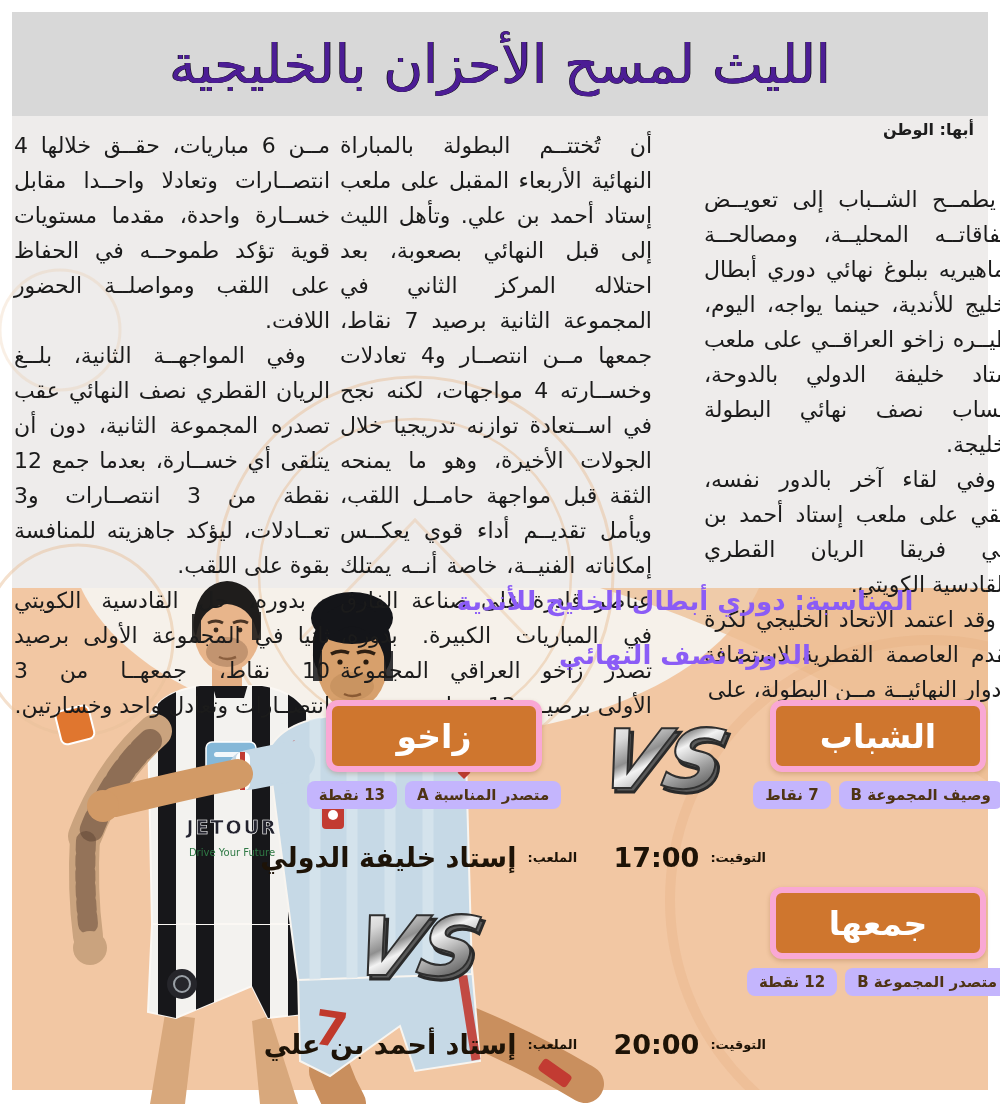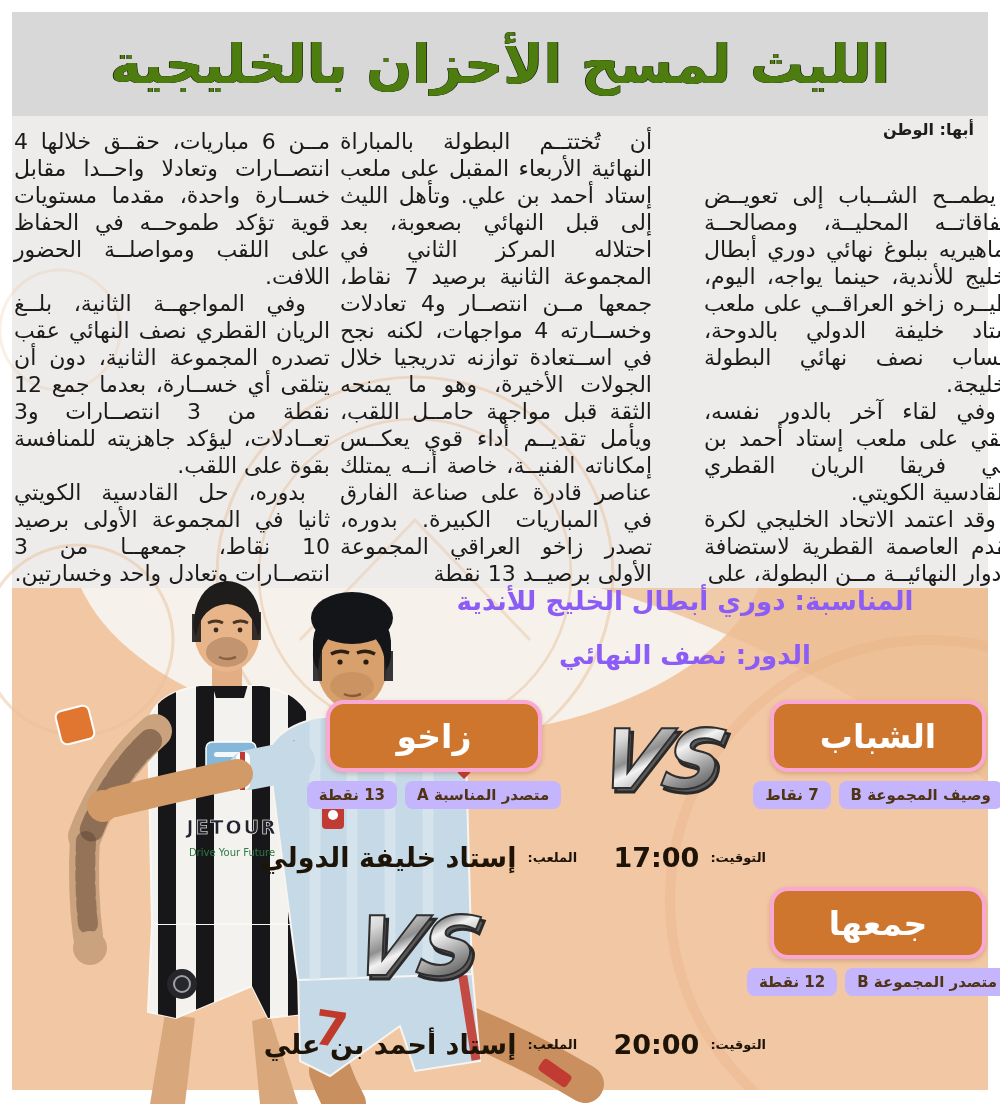--- a/index.html
+++ b/index.html
@@ -11,44 +11,44 @@
   }
   .abs{position:absolute;}
   
   .band{left:12px;top:12px;width:976px;height:104px;background:#d8d8d8;z-index:0;
         display:flex;align-items:center;justify-content:center;}
   .article-bg{left:12px;top:116px;width:976px;height:472px;background:#eeeceb;z-index:0;}
   .bottom-bg{left:12px;top:588px;width:976px;height:502px;background:#f2c7a3;z-index:0;}
   .decor{left:0;top:0;width:1000px;height:1104px;z-index:1;pointer-events:none;}
   
   .headline{
-    font-size:54px;font-weight:bold;color:#4d7c0f;letter-spacing:0;
+    font-size:54px;font-weight:normal;color:#4c1d95;letter-spacing:0;
     text-shadow:0.6px 0 0 #141414,-0.6px 0 0 #141414;
     white-space:nowrap;z-index:2;
   }
   .byline{right:26px;top:120px;font-size:16px;font-weight:bold;color:#1d1d1d;z-index:3;}
   
-  .col{z-index:3;font-size:22px;line-height:27px;color:#1b1b1b;text-align:justify;}
+  .col{z-index:3;font-size:22px;line-height:35px;color:#1b1b1b;text-align:justify;}
   .col p{margin:0;}
   .col p.indent{text-indent:24px;}
   .col-right{left:704px;top:182px;width:316px;}
   .col-middle{left:340px;top:128px;width:312px;}
   .col-left{left:14px;top:128px;width:316px;}
   
   .event{left:390px;top:586px;width:590px;z-index:4;text-align:center;color:#8b5cf6;}
   .event .line1{font-size:26px;font-weight:bold;}
   .event .line2{font-size:26px;font-weight:bold;margin-top:24px;}
   
   .players{left:0;top:556px;width:660px;height:548px;z-index:2;}
   
   .panel{left:326px;top:700px;width:660px;z-index:5;}
   .match-row{display:flex;justify-content:space-between;align-items:flex-start;}
   .team{width:216px;display:flex;flex-direction:column;align-items:center;}
   .pill{
-    width:100%;height:72px;background:#cf762e;border:4px solid #f9a8d4;border-radius:18px;
+    width:100%;height:72px;background:#cf762e;border:6px solid #f9a8d4;border-radius:12px;
     box-sizing:border-box;display:flex;align-items:center;justify-content:center;
     color:#ffffff;font-size:33px;font-weight:bold;box-shadow:0 2px 4px rgba(120,70,20,.25);
   }
   .subrow{display:flex;gap:8px;margin-top:9px;justify-content:center;}
   .subpill{
     background:#c4b5fd;color:#4e3314;font-size:15px;font-weight:bold;
     padding:5px 12px;border-radius:8px;white-space:nowrap;
   }
   .vs-box{width:170px;height:110px;margin-top:4px;flex:0 0 auto;}
   .venue-line{

